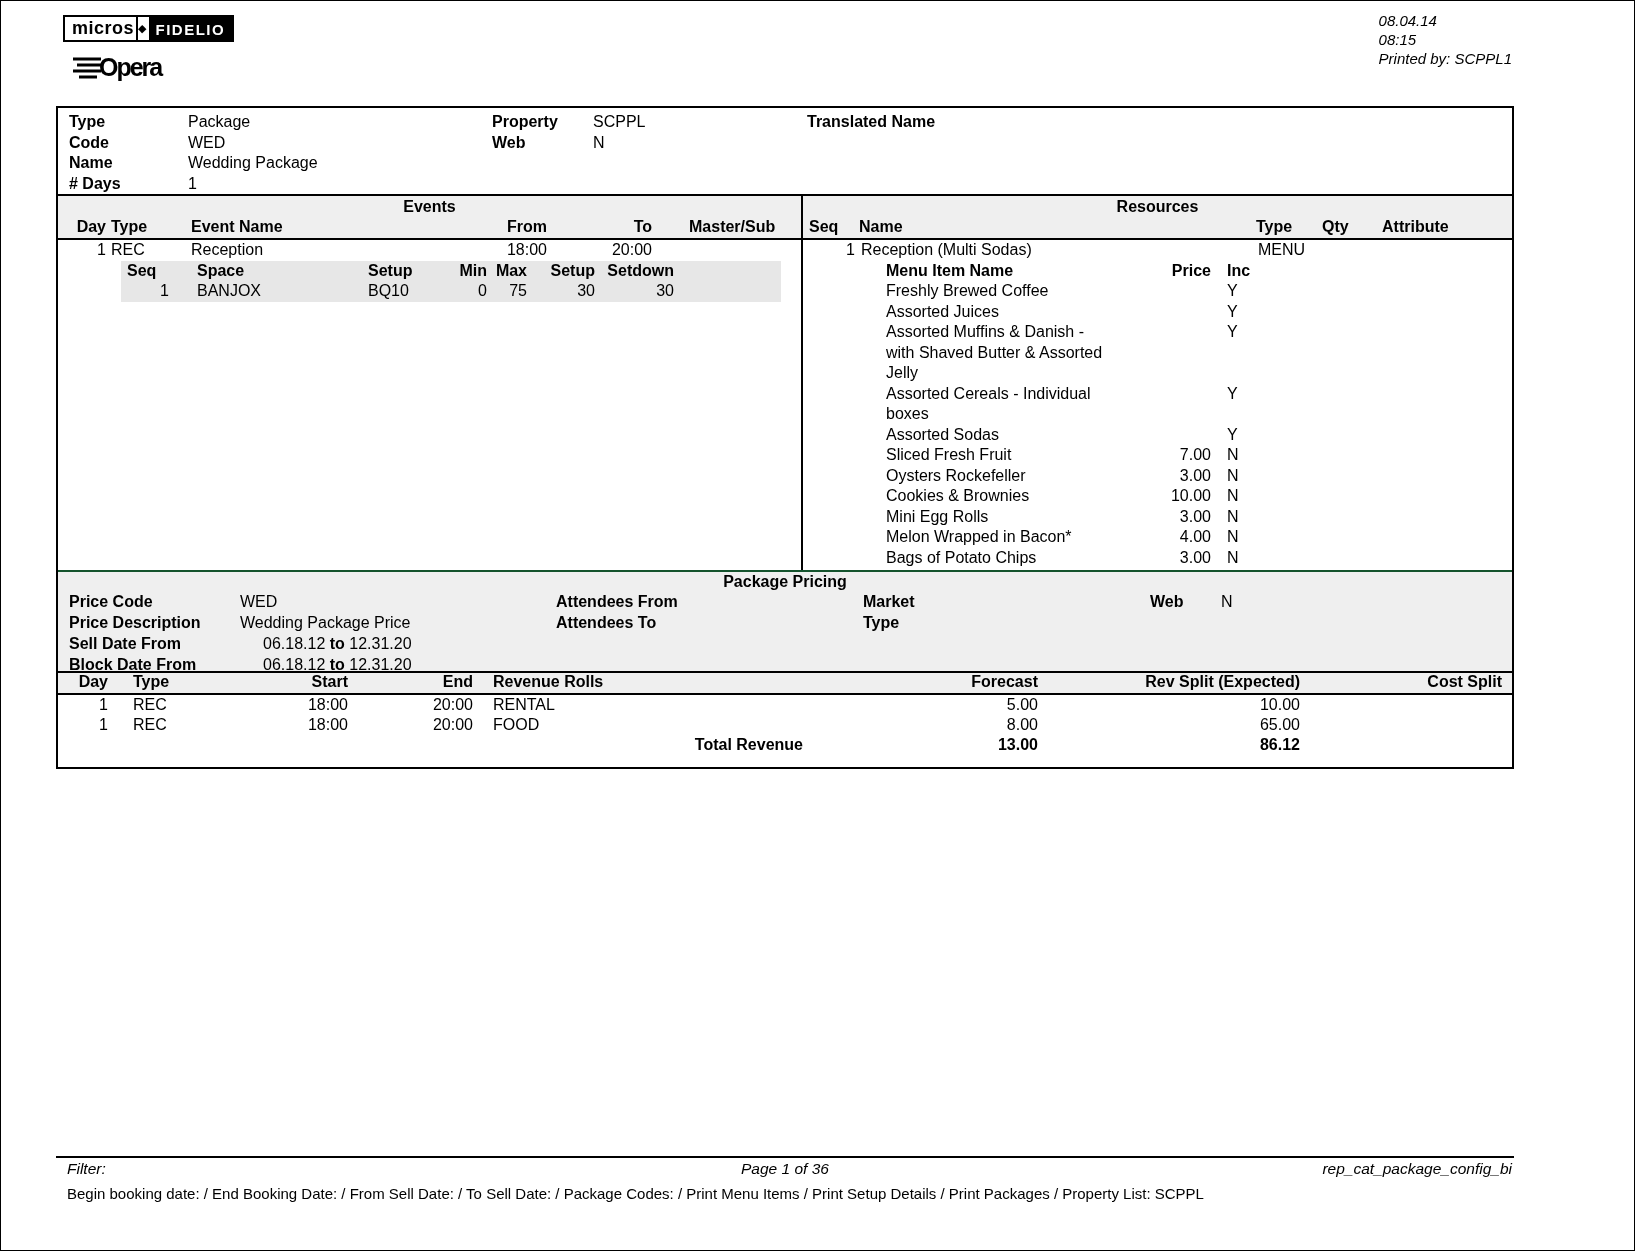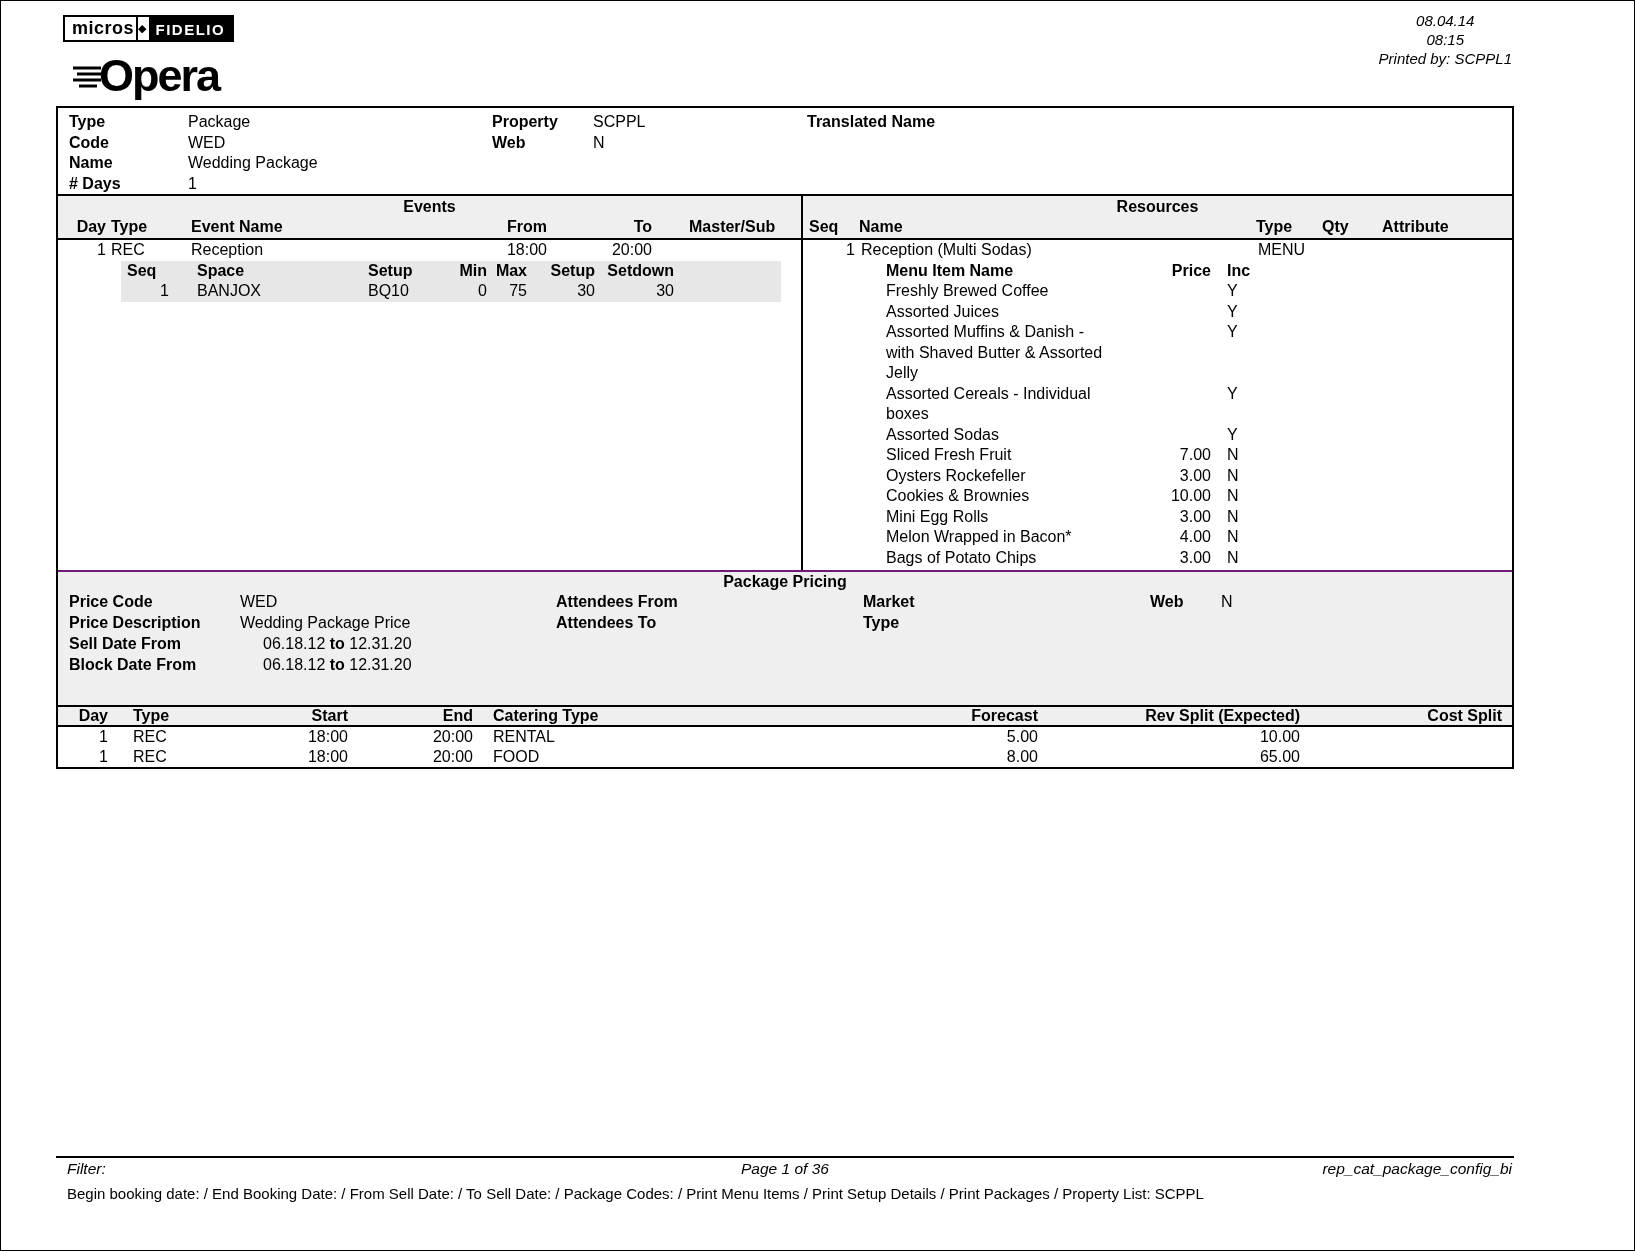--- a/index.html
+++ b/index.html
@@ -11,25 +11,25 @@
     font-size:16px; color:#000;
   }
   
   .logo-block { position:absolute; left:62px; top:14px; }
   .mf-logo { display:inline-flex; align-items:stretch; font-weight:bold; }
   .mf-micros { border:2px solid #000; background:#fff; padding:1px 2px 1px 7px; font-size:18px; letter-spacing:.5px; }
   .mf-diamond { border-top:2px solid #000; border-bottom:2px solid #000; background:#fff; font-size:11px; display:flex; align-items:center; padding-right:2px; }
   .mf-fidelio { background:#000; color:#fff; padding:3px 9px 1px 7px; font-size:15px; letter-spacing:1.5px; display:flex; align-items:center; }
   .opera-logo { display:flex; align-items:center; margin-top:8px; margin-left:8px; }
   .opera-lines { margin-right:-8px; }
-  .opera-text { font-size:45px; font-weight:bold; letter-spacing:-2px; }
+  .opera-text { font-size:25px; font-weight:bold; letter-spacing:-2px; }
   .title-block { position:absolute; left:50%; top:12px; transform:translateX(-50%); text-align:center; white-space:nowrap; }
   .hotel-name { font-style:italic; font-size:19px; }
   .report-title { font-style:italic; font-weight:bold; font-size:19px; margin-top:13px; }
-  .print-block { position:absolute; right:122px; top:10px; text-align:center; font-style:italic; font-size:15px; line-height:19px; }
+  .print-block { position:absolute; right:122px; top:10px; text-align:left; font-style:italic; font-size:15px; line-height:19px; }
 
   
   .main-box {
     position:absolute; left:55px; top:105px; width:1458px; height:663px;
     border:2px solid #000; display:flex; flex-direction:column; overflow:hidden;
   }
   .bold { font-weight:bold; }
 
   
   .pkg-info { height:86px; padding:5px 0 0 11px; display:grid;
@@ -62,21 +62,21 @@
   .res-grid > :nth-child(3) { padding-left:8px; }
   .res-grid > :nth-child(4) { padding-left:12px; }
   .res-grid > :nth-child(5) { padding-left:17px; }
   .res-data { line-height:20.5px; padding-left:2px; }
   .res-data .res-grid { display:grid; }
   .menu-grid { display:grid; grid-template-columns:230px 95px 48px 1fr; padding-left:81px; }
   .menu-grid > :nth-child(2) { text-align:right; align-self:start; }
   .menu-grid > :nth-child(3) { padding-left:16px; align-self:start; }
 
   
-  .pricing { height:135px; background:#efefef; border-top:2px solid #701a75; overflow:hidden; }
+  .pricing { height:101px; background:#efefef; border-top:2px solid #14532d; overflow:hidden; }
   .pricing-title { text-align:center; font-weight:bold; height:21px; padding-top:1px; }
   .pricing-grid { display:grid; grid-template-columns:171px 316px 307px 287px 71px 1fr;
     grid-auto-rows:21px; padding-left:11px; }
   .span5 { grid-column:2 / 7;margin-left:23px; }
 
   
   .revenue { flex:1; border-top:2px solid #000; display:flex; flex-direction:column; overflow:hidden; }
   .rev-grid { display:grid; grid-template-columns:50px 115px 125px 125px 330px 235px 262px 1fr; }
   .rev-grid > :nth-child(1) { text-align:right; }
   .rev-grid > :nth-child(2) { padding-left:25px; }
@@ -317,21 +317,21 @@
         <div class="span5"><span>06.18.12</span> <span class="bold">to</span> <span>12.31.20</span></div>
       </div>
     </div>
 
     <div class="revenue">
       <div class="rev-grid rev-head">
         <div>Day</div>
         <div>Type</div>
         <div>Start</div>
         <div>End</div>
-        <div>Catering Type</div>
+        <div>Revenue Rolls</div>
         <div>Forecast</div>
         <div>Rev Split (Expected)</div>
         <div>Cost Split</div>
       </div>
       <div class="rev-grid rev-row">
         <div>1</div>
         <div>REC</div>
         <div>18:00</div>
         <div>20:00</div>
         <div>RENTAL</div>

